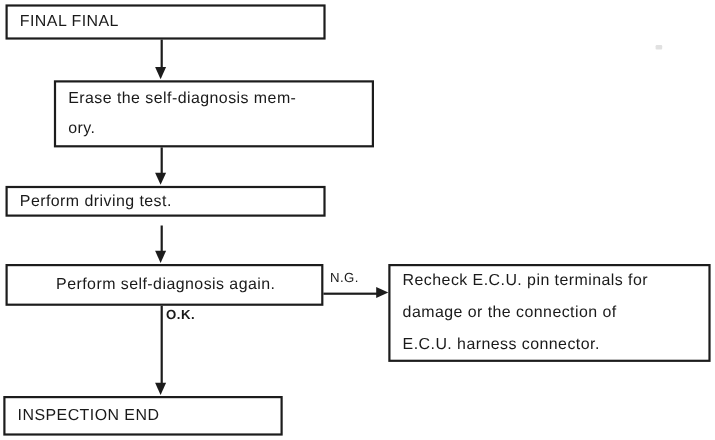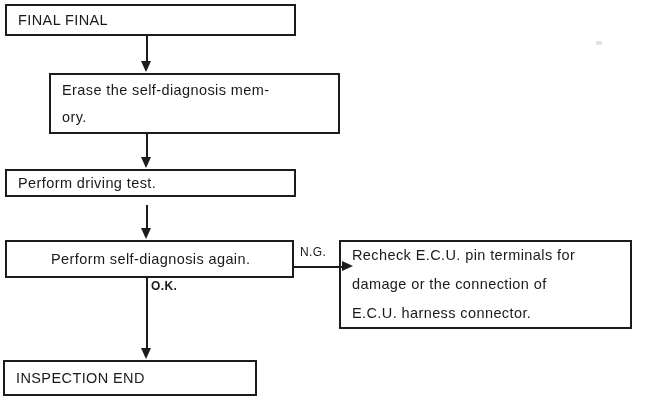--- a/index.html
+++ b/index.html
@@ -50,21 +50,21 @@
   </div>
 
   <div class="box" style="left:5px; top:240px; width:289px; height:38px;padding-left:44px;">
     <span>Perform self-diagnosis again.</span>
   </div>
 
   <div class="box" style="left:3px; top:360px; width:254px; height:36px;">
     <span>INSPECTION END</span>
   </div>
 
-  <div class="box lh29" style="left:339px; top:240px; width:293px; height:89px;">
+  <div class="box lh29" style="left:353px; top:240px; width:293px; height:89px;">
     <span class="multiline">Recheck E.C.U. pin terminals for
 damage or the connection of
 E.C.U. harness connector.</span>
   </div>
 
   <div>
     <div class="vline" style="left:146px; top:36px; height:27px;"></div>
     <div class="head-down" style="left:141px; top:61px;"></div>
   </div>
 

